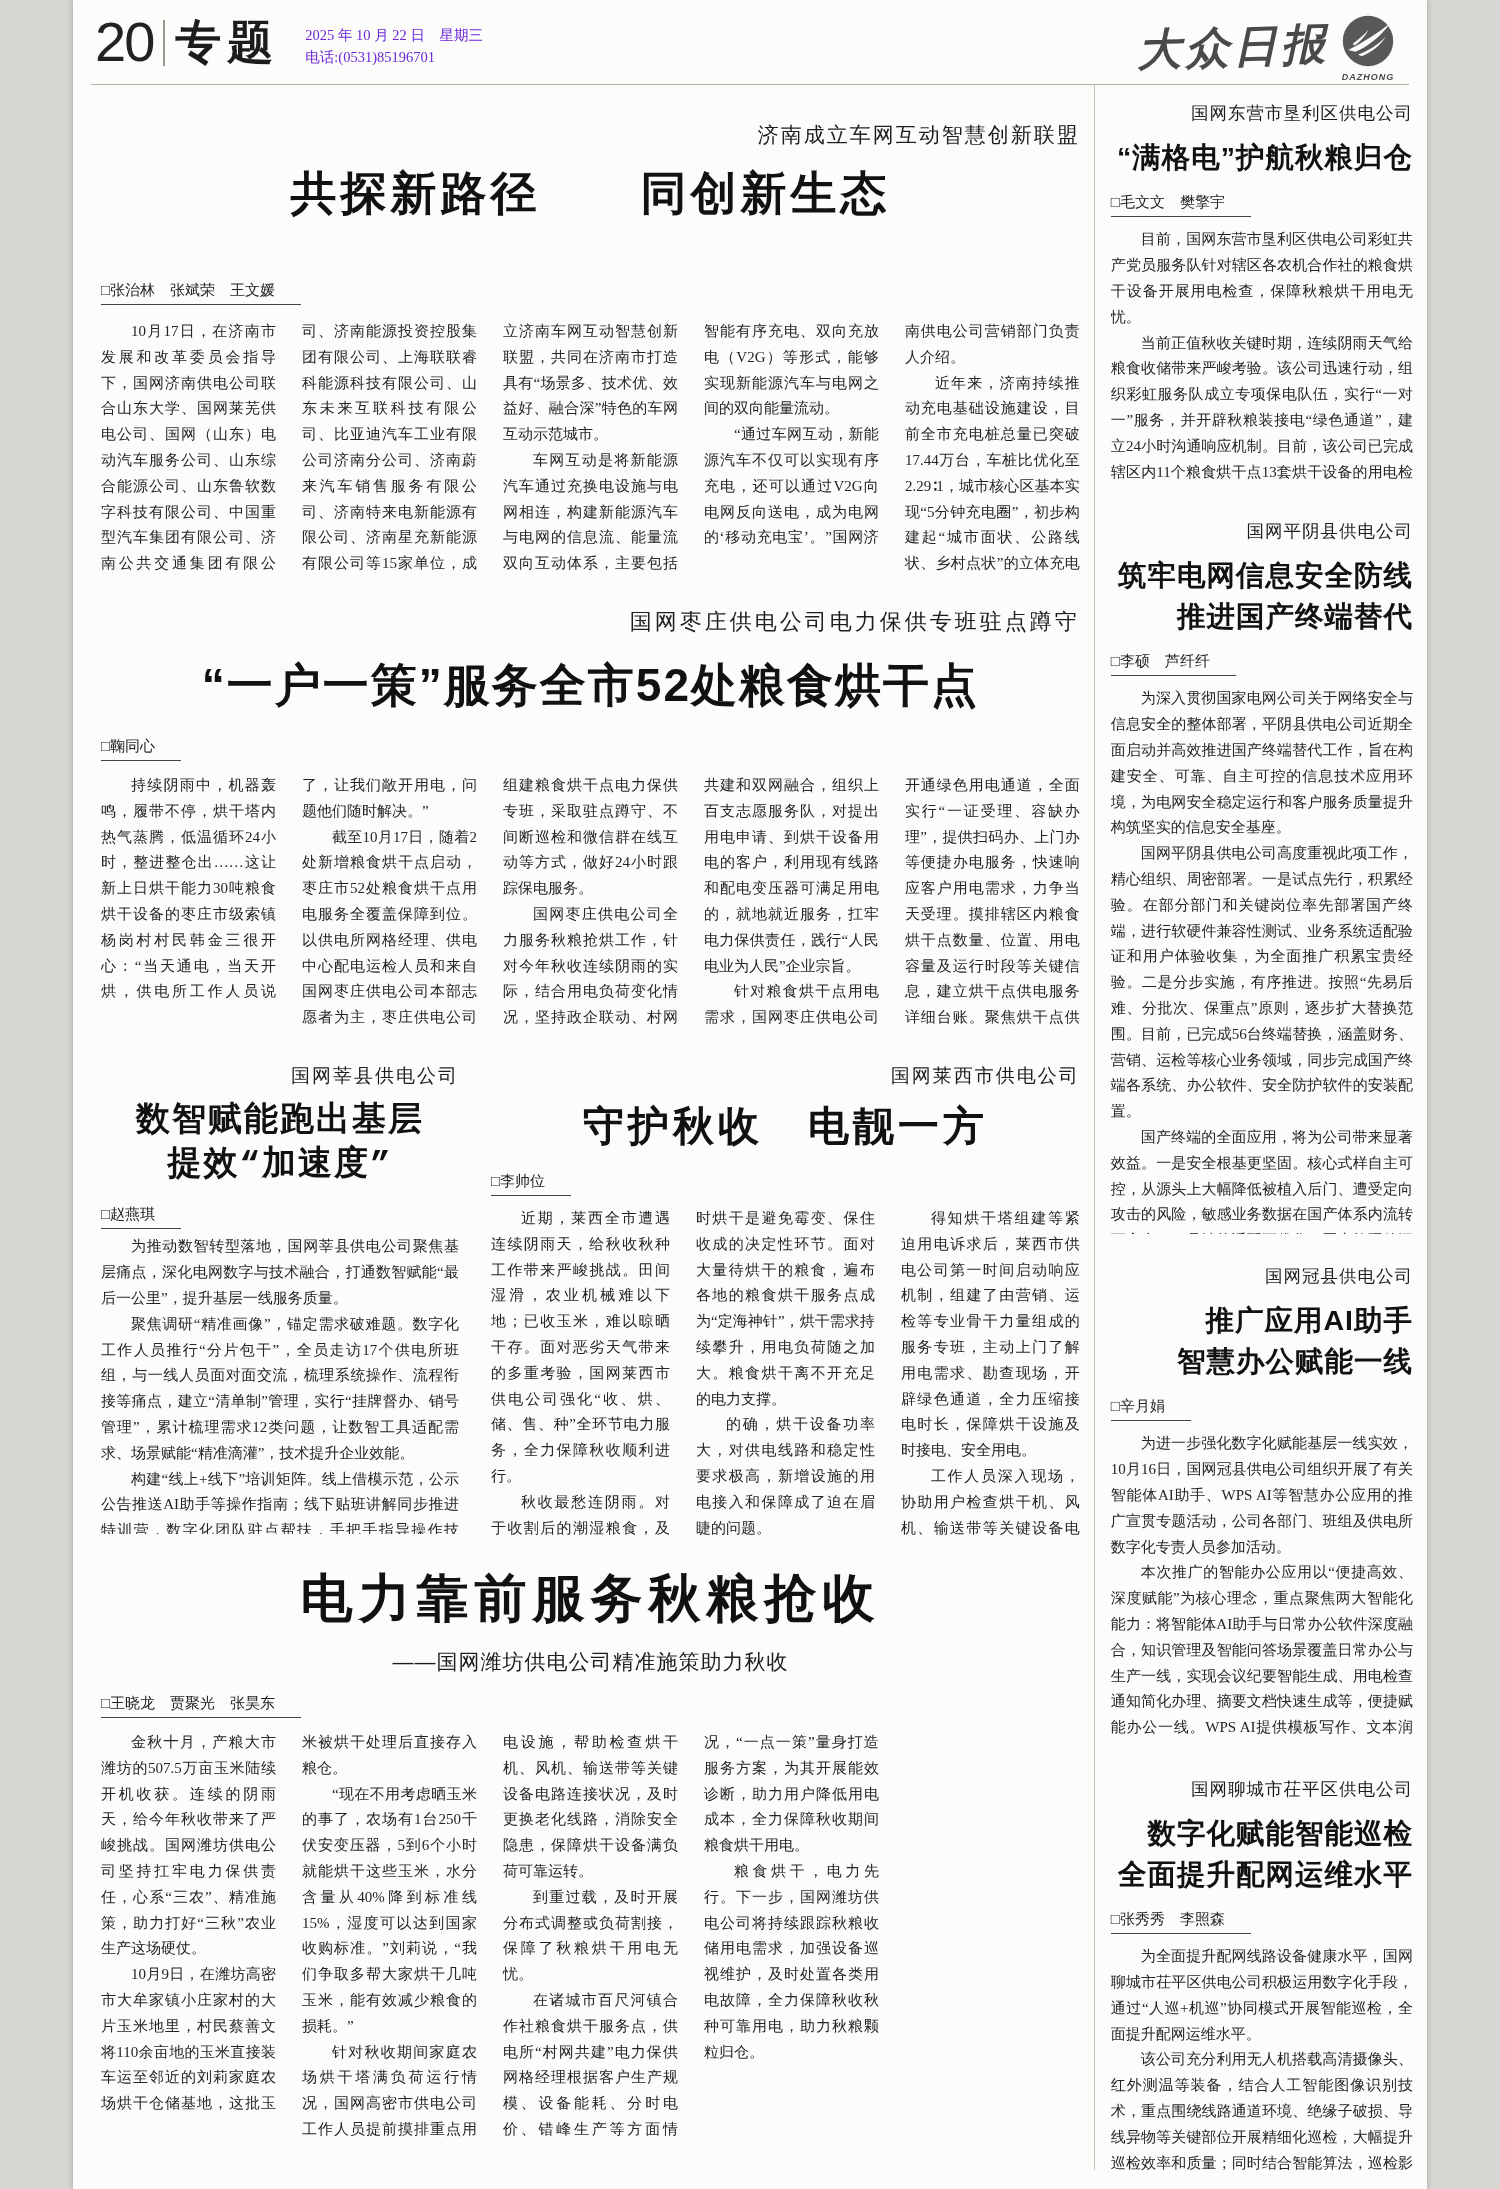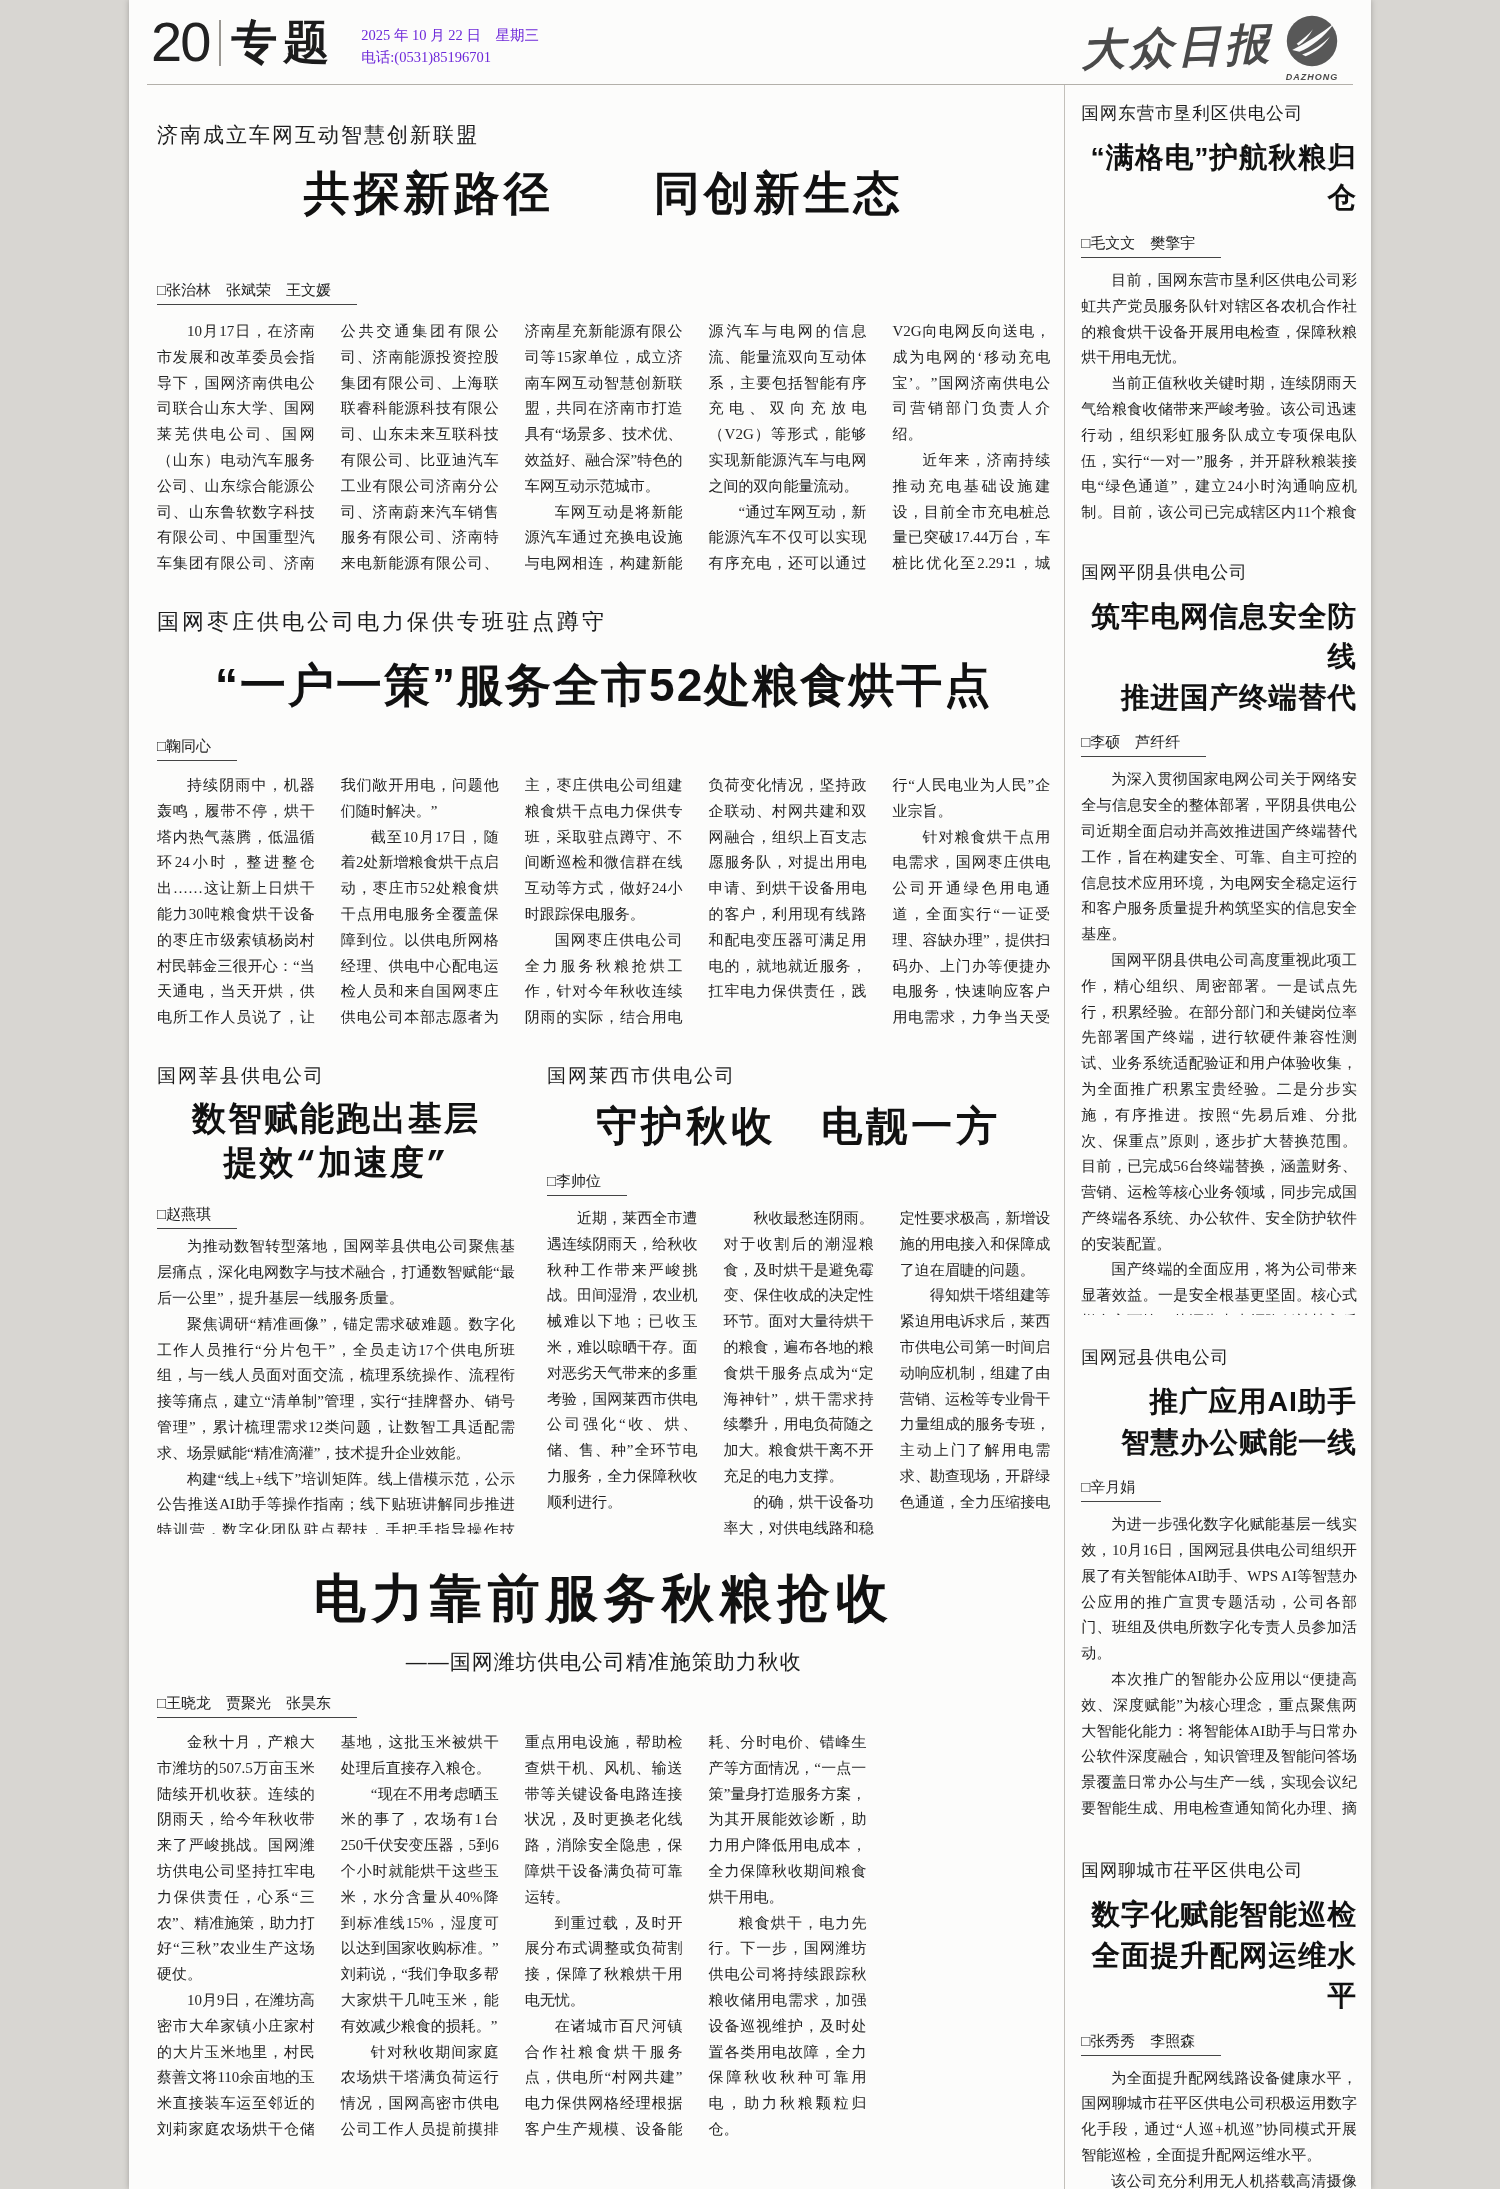--- a/index.html
+++ b/index.html
@@ -1,37 +1,37 @@
 <!DOCTYPE html>
 <html lang="zh"><head>
 <meta charset="utf-8">
 <style>
   html,body{margin:0;padding:0;}
   body{background:#d8d6d2;font-family:"Liberation Serif","DejaVu Serif",serif;color:#1c1c1c;}
-  .page{width:1242px;height:2189px;margin:0 auto;background:#fcfcfb;overflow:hidden;position:relative;box-shadow:0 0 6px rgba(0,0,0,.25);}
+  .page{width:1354px;height:2189px;margin:0 auto;background:#fcfcfb;overflow:hidden;position:relative;box-shadow:0 0 6px rgba(0,0,0,.25);}
 
   
   .masthead{display:flex;align-items:flex-start;padding:10px 30px 0 22px;height:70px;}
   .pageno{font-family:"Liberation Sans","DejaVu Sans",sans-serif;font-size:56px;font-weight:300;line-height:64px;color:#222;letter-spacing:-2px;}
   .mast-divider{width:2px;height:46px;background:#9a9792;margin:10px 10px 0 10px;}
   .section-name{font-family:"Liberation Sans","DejaVu Sans",sans-serif;font-size:46px;font-weight:700;line-height:64px;letter-spacing:6px;}
   .dateblock{margin:14px 0 0 26px;font-size:14.5px;line-height:22px;color:#6d28d9;}
   .mast-right{margin-left:auto;display:flex;align-items:center;gap:10px;padding-top:4px;}
   .brand-script{font-size:44px;font-weight:700;font-style:italic;color:#4a4a4a;letter-spacing:4px;transform:rotate(-2deg);line-height:52px;}
   .brand-logo{width:58px;text-align:center;}
   .brand-sub{font-family:"Liberation Sans","DejaVu Sans",sans-serif;font-size:9px;font-weight:700;font-style:italic;color:#4a4a4a;letter-spacing:1px;}
   .head-rule{border-top:1px solid #b3b0aa;margin:4px 18px 0 18px;}
 
   
   .content{display:flex;padding:0 14px 0 28px;}
   .main-zone{width:1082px;}
   .right-zone{width:334px;margin-left:14px;padding-left:16px;border-left:1px solid #c3c0ba;}
 
   
-  .kicker{text-align:left;font-family:"Liberation Sans","DejaVu Sans",sans-serif;font-weight:500;color:#1d1d1d;}
+  .kicker{text-align:right;font-family:"Liberation Sans","DejaVu Sans",sans-serif;font-weight:500;color:#1d1d1d;}
   .headline{text-align:center;font-family:"Liberation Sans","DejaVu Sans",sans-serif;font-weight:700;color:#111;}
   .byline{font-size:15px;color:#222;}
   .byline span{display:inline-block;border-bottom:1px solid #444;padding:0 26px 4px 0;}
   .body-text{font-size:15px;line-height:1.72;text-align:justify;color:#242424;}
   .body-text p{margin:0;text-indent:2em;}
   .cols{column-fill:auto;overflow:hidden;}
 
   
   .a1{margin-top:36px;}
   .a1 .kicker{font-size:21px;letter-spacing:2px;}

